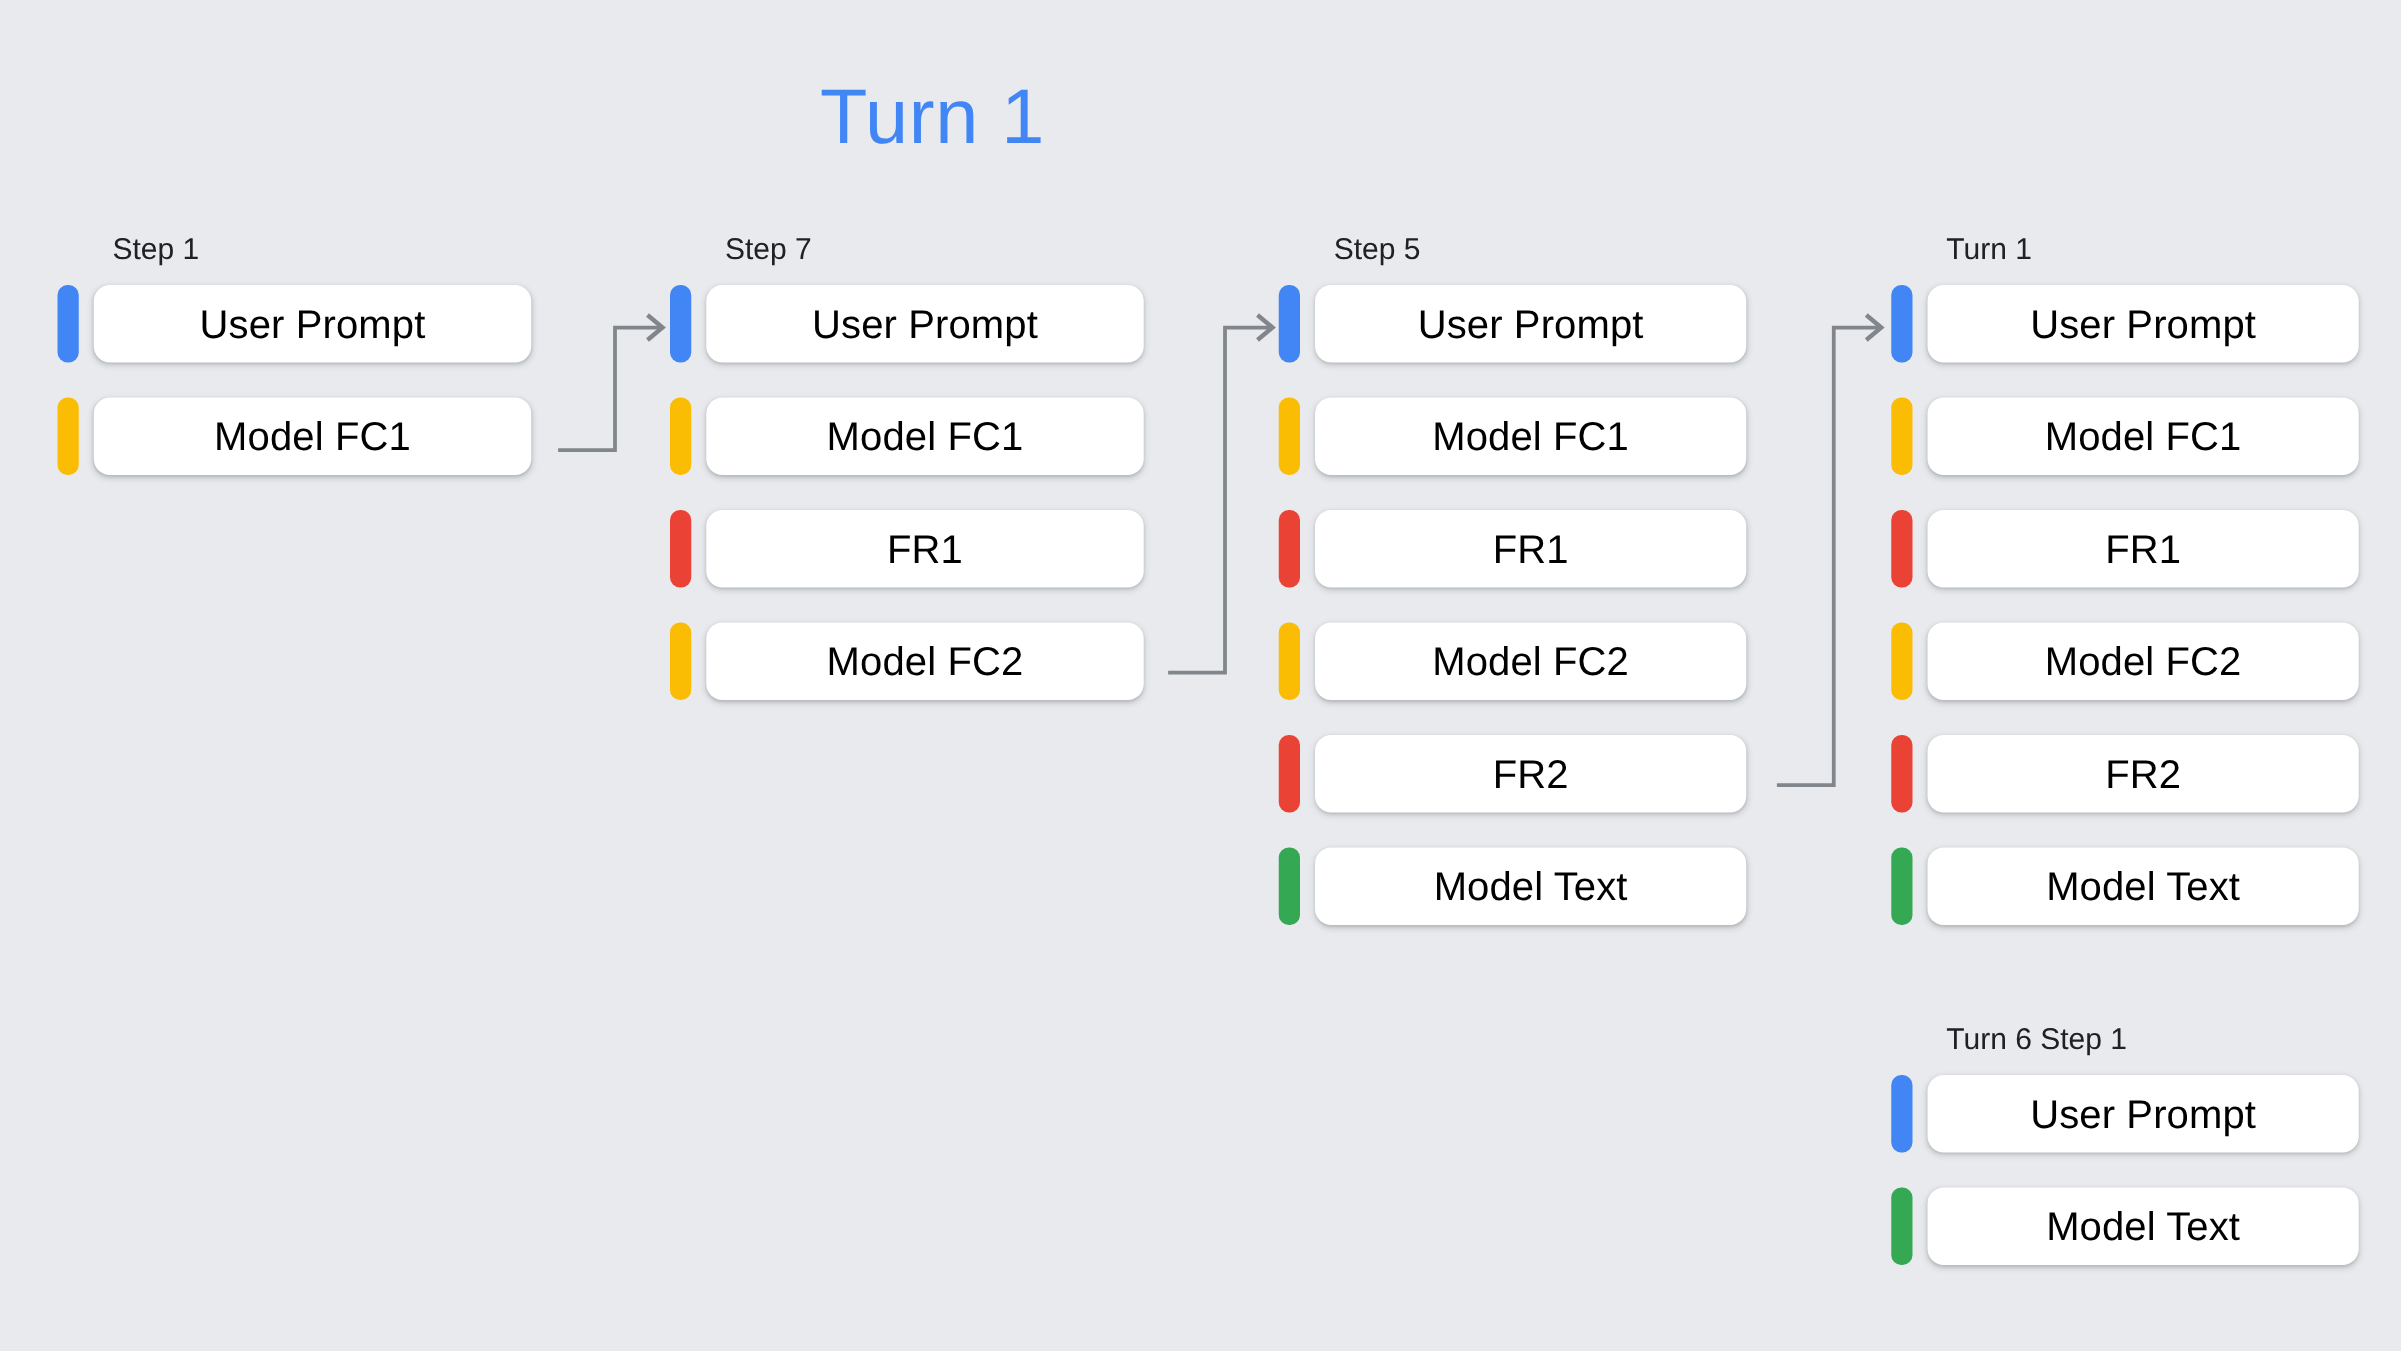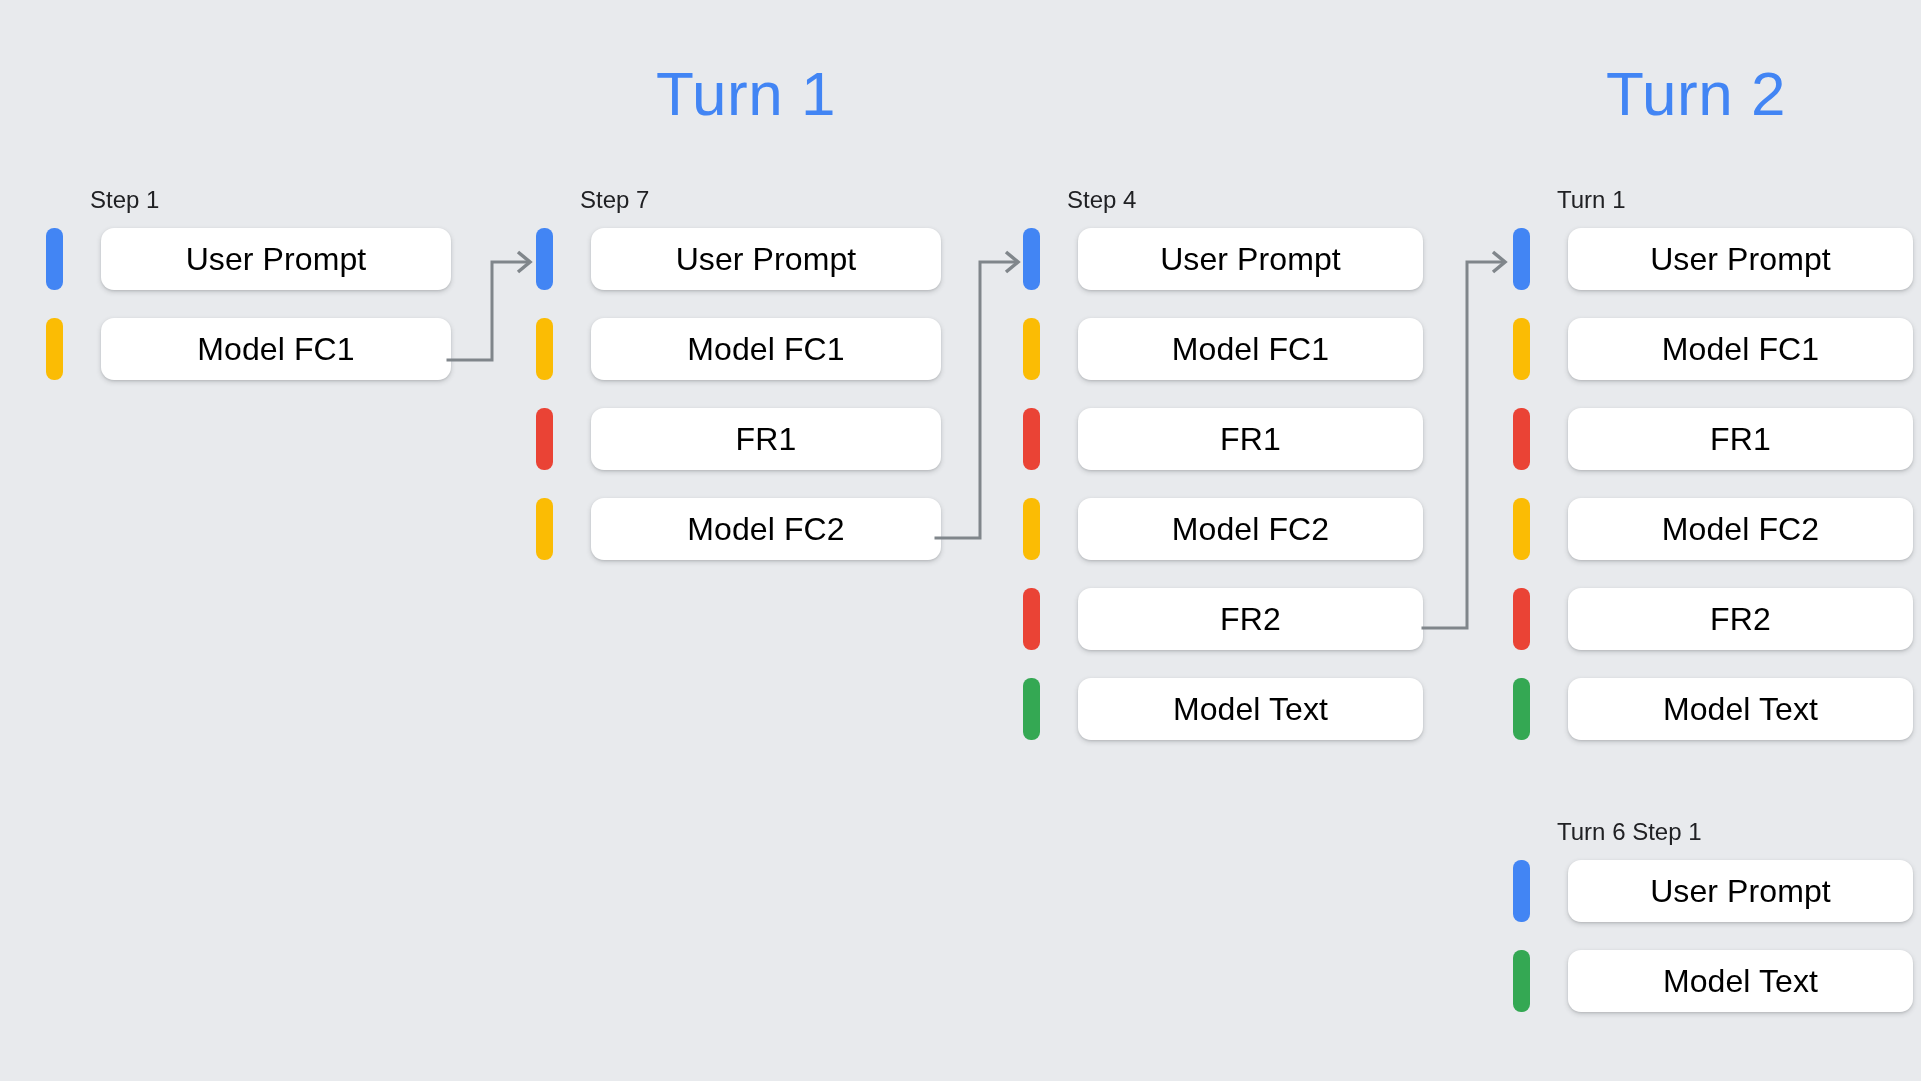--- a/index.html
+++ b/index.html
@@ -58,21 +58,21 @@
   }
 
   .row-bar {
     width: 17px;
     height: 62px;
     border-radius: 8px;
     flex: 0 0 auto;
   }
 
   .row-box {
-    margin-left: 38px;
+    margin-left: 12px;
     height: 62px;
     border-radius: 13px;
     background: #ffffff;
     box-shadow: 0 2px 5px rgba(60,64,67,0.22), 0 1px 2px rgba(60,64,67,0.12);
     display: flex;
     align-items: center;
     justify-content: center;
     box-sizing: border-box;
   }
 
@@ -122,21 +122,20 @@
     stroke-linecap: butt;
     stroke-linejoin: miter;
   }
 </style>
 </head>
 <body>
 
 <div class="canvas">
 
   <div class="turn-title" id="turn-title-1">Turn 1</div>
-  <div class="turn-title" id="turn-title-2">Turn 2</div>
 
   <div class="column" id="col-step1">
     <div class="column-label">Step 1</div>
 
     <div class="row" style="top:0px">
       <div class="row-bar" style="background:#4285f4"></div>
       <div class="row-box">
         <span class="row-box-label">User Prompt</span>
       </div>
     </div>
@@ -175,21 +174,21 @@
 
     <div class="row" style="top:270px">
       <div class="row-bar" style="background:#fbbc04"></div>
       <div class="row-box">
         <span class="row-box-label">Model FC2</span>
       </div>
     </div>
   </div>
 
   <div class="column" id="col-step3">
-    <div class="column-label">Step 4</div>
+    <div class="column-label">Step 5</div>
 
     <div class="row" style="top:0px">
       <div class="row-bar" style="background:#4285f4"></div>
       <div class="row-box">
         <span class="row-box-label">User Prompt</span>
       </div>
     </div>
 
     <div class="row" style="top:90px">
       <div class="row-bar" style="background:#fbbc04"></div>

